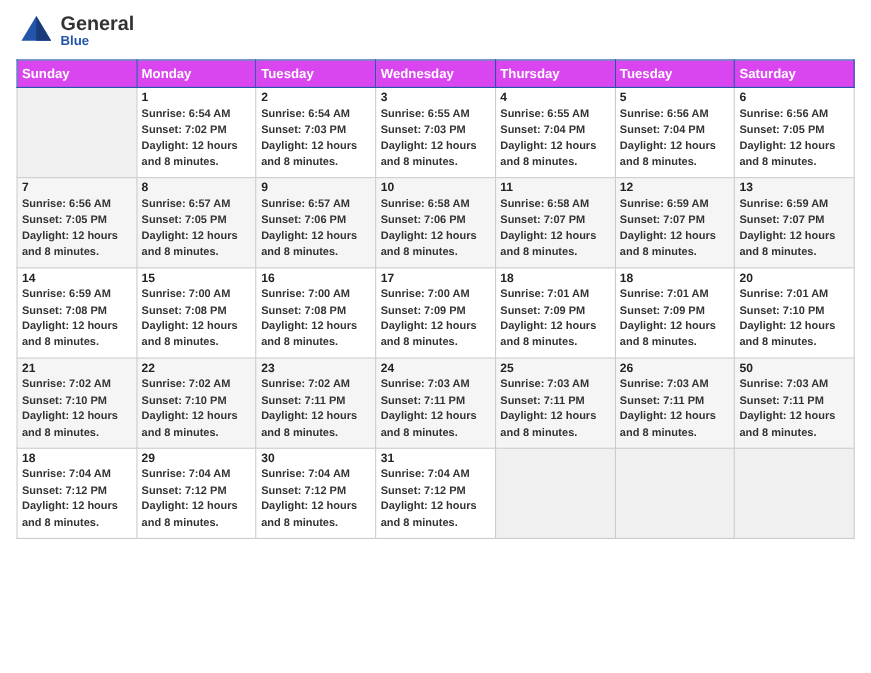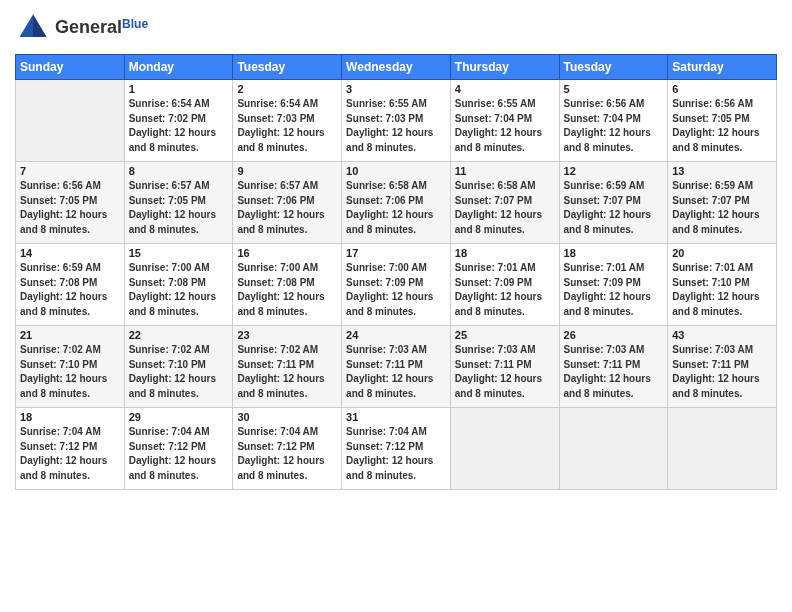--- a/index.html
+++ b/index.html
@@ -21,21 +21,21 @@
       align-items: flex-start;
       margin-bottom: 8px;
     }
     .logo {
       display: flex;
       align-items: center;
       gap: 4px;
     }
     .logo-text {
       display: flex;
-      flex-direction: row;
+      flex-direction: column;
       line-height: 1.1;
     }
     .logo-general {
       font-size: 18px;
       font-weight: bold;
       color: #333;
     }
     .logo-blue {
       font-size: 12px;
       font-weight: bold;
@@ -57,21 +57,21 @@
     .cal-subtitle {
       font-size: 16px;
       color: #444;
     }
     table {
       width: 100%;
       border-collapse: collapse;
       table-layout: fixed;
     }
     th {
-      background-color: #3b82f6;
+      background-color: #d946ef;
       color: #fff;
       font-size: 12px;
       font-weight: bold;
       padding: 5px 4px;
       text-align: left;
       border: 1px solid #2255aa;
     }
     td {
       border: 1px solid #ccc;
       vertical-align: top;
@@ -320,21 +320,21 @@
 and 8 minutes.</div>
           </td>
           <td>
             <span class="day-num">26</span>
             <div class="day-info" style="white-space: pre-line;">Sunrise: 7:03 AM
 Sunset: 7:11 PM
 Daylight: 12 hours
 and 8 minutes.</div>
           </td>
           <td>
-            <span class="day-num">43</span>
+            <span class="day-num">50</span>
             <div class="day-info" style="white-space: pre-line;">Sunrise: 7:03 AM
 Sunset: 7:11 PM
 Daylight: 12 hours
 and 8 minutes.</div>
           </td>
         </tr>
         <tr>
           <td>
             <span class="day-num">18</span>
             <div class="day-info" style="white-space: pre-line;">Sunrise: 7:04 AM

